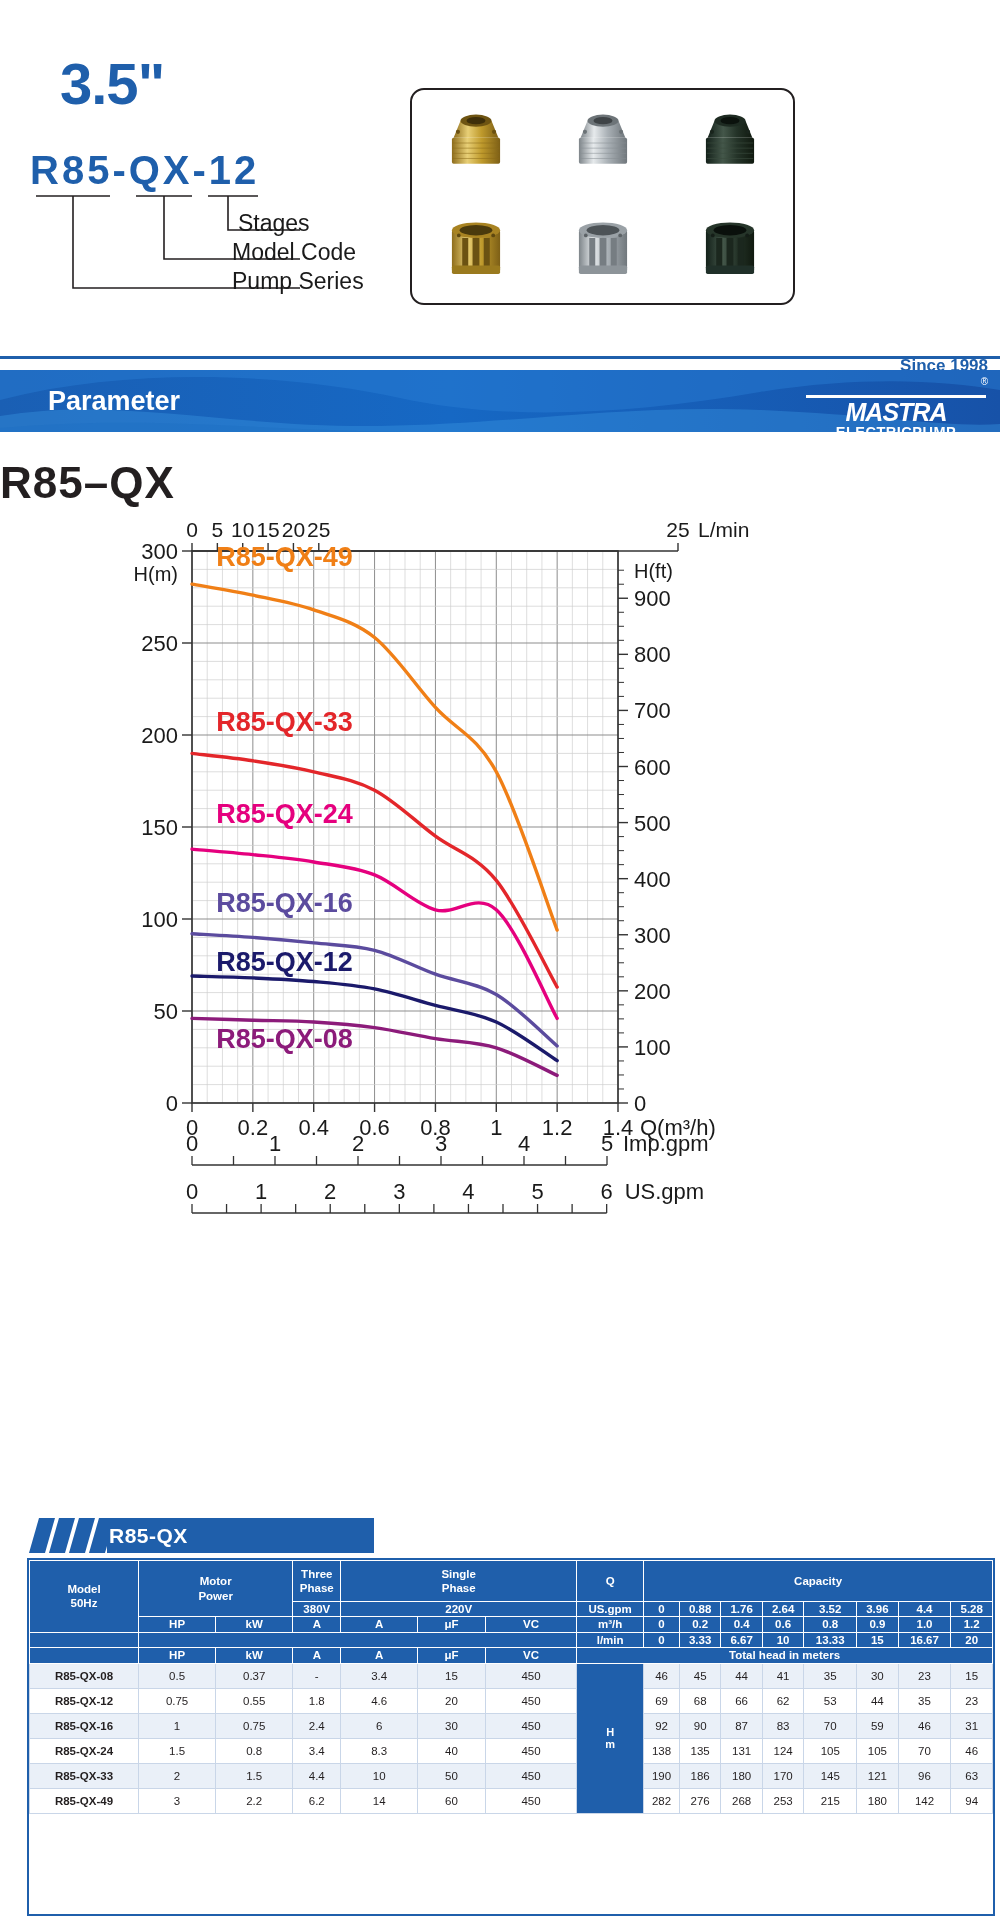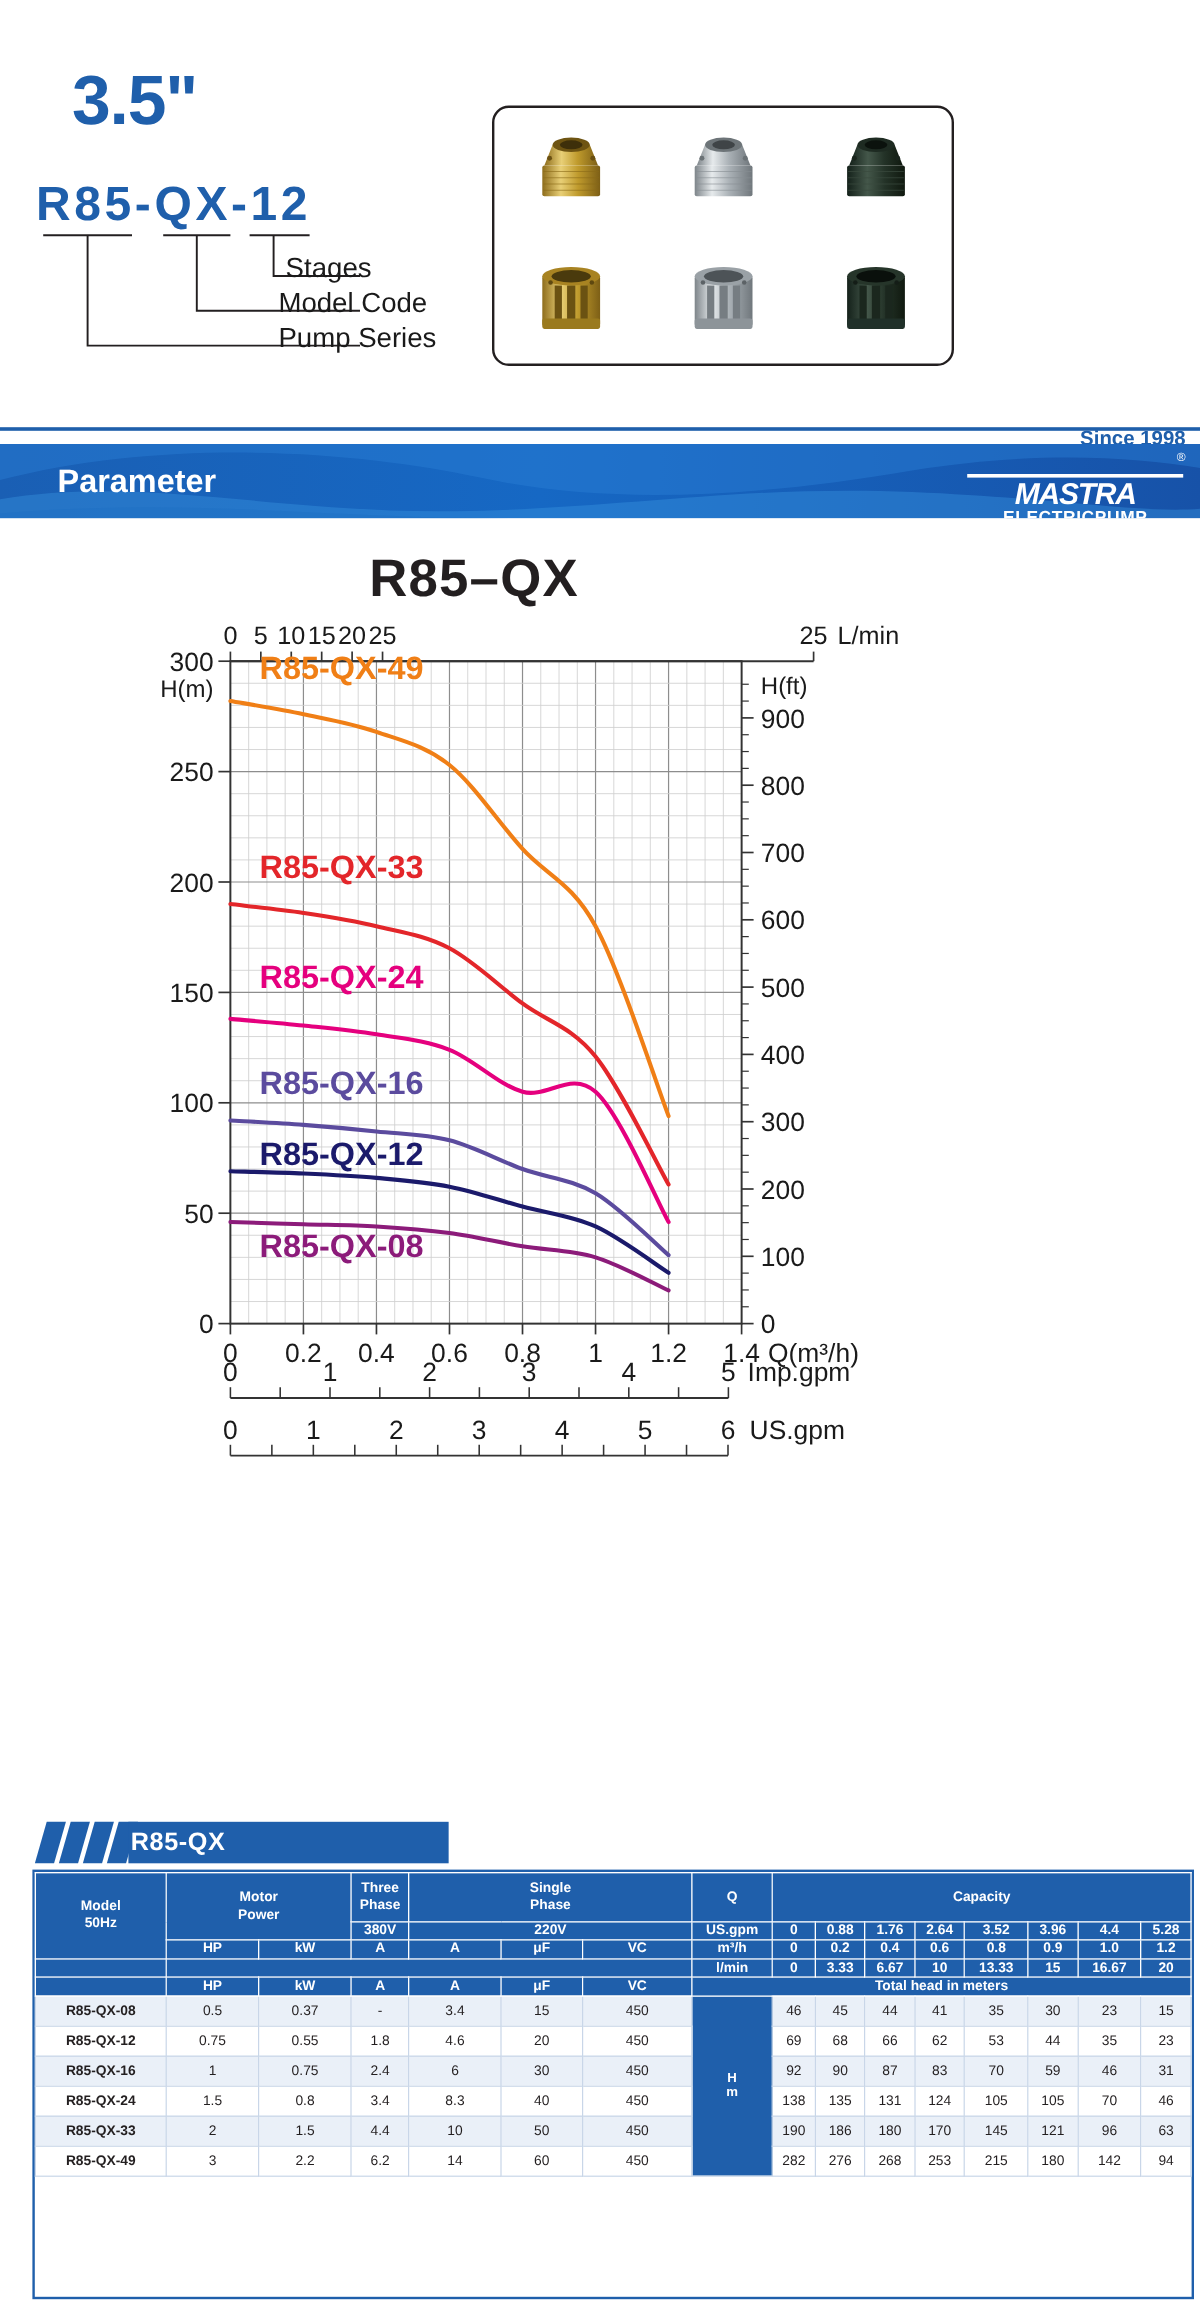--- a/index.html
+++ b/index.html
@@ -84,21 +84,21 @@
     font-size:14.5px;font-weight:bold;color:#ffffff;letter-spacing:0.5px;
     text-align:center;line-height:1.1;
   }
   #logo-reg{
     position:absolute;right:-2px;top:-2px;font-size:10px;color:#fff;
   }
 
   
   #chart-area{position:absolute;left:0;top:440px;width:1000px;height:1060px;}
   #chart-title{
-    position:absolute;left:0;top:18px;width:790px;text-align:center;
+    position:absolute;left:0;top:18px;width:790px;
     font-size:44px;font-weight:bold;color:#231f20;letter-spacing:1px;
   }
   #chart-svg{position:absolute;left:0;top:0;width:1000px;height:1060px;}
 
   
   #table-section{position:absolute;left:11px;top:1490px;width:1000px;height:441px;}
 
   #tbl-tag{
     position:absolute;left:18px;top:28px;width:345px;height:35px;
   }

